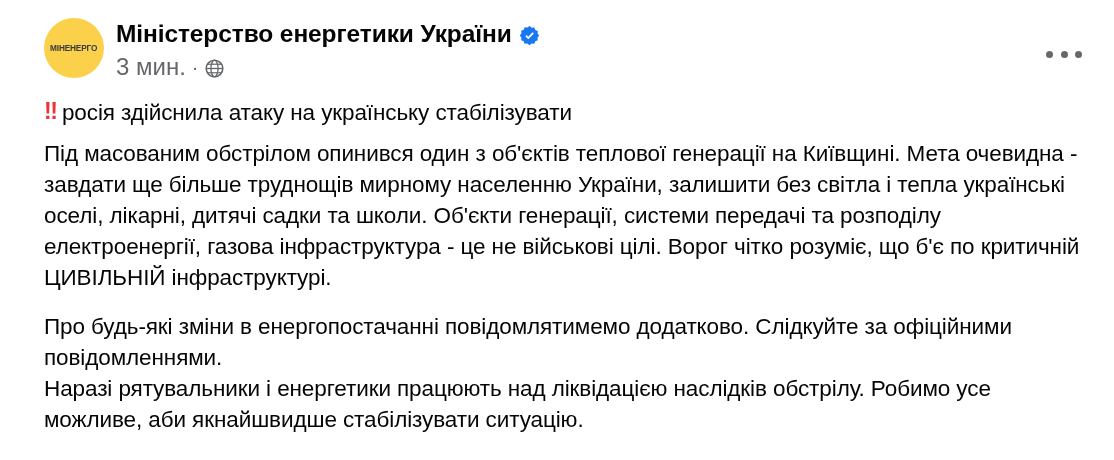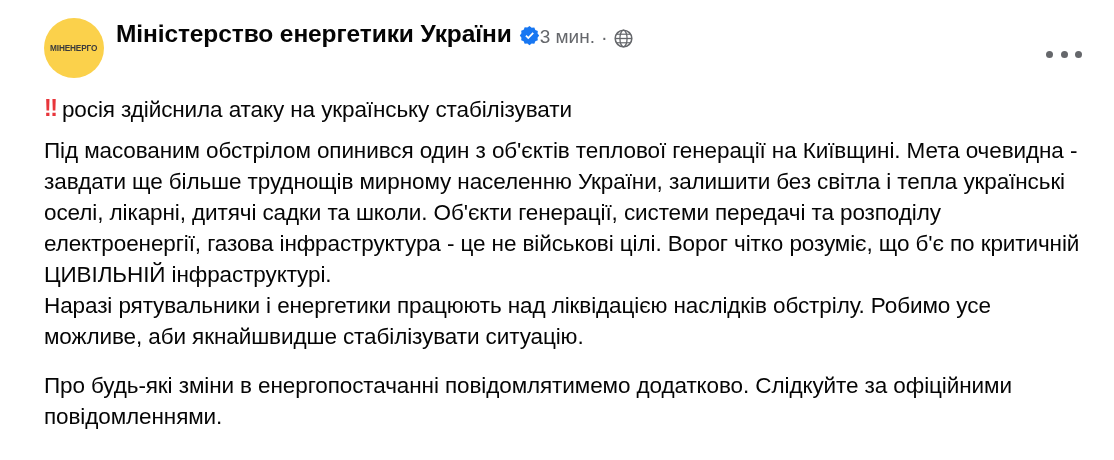--- a/index.html
+++ b/index.html
@@ -41,21 +41,21 @@
   .avatar-text {
     font-size: 9px;
     font-weight: bold;
     color: #3b3b3b;
     letter-spacing: -0.2px;
     transform: scale(0.92);
     white-space: nowrap;
   }
   .header-text {
     display: flex;
-    flex-direction: row;
+    flex-direction: column;
     justify-content: center;
     padding-top: 2px;
   }
   .name-row {
     display: flex;
     align-items: center;
     gap: 7px;
   }
   .page-name {
     font-size: 24.5px;
@@ -71,21 +71,21 @@
     position: relative;
     top: 1px;
   }
   .meta-row {
     display: flex;
     align-items: center;
     gap: 6px;
     margin-top: 6px;
   }
   .timestamp {
-    font-size: 19px;
+    font-size: 24px;
     color: #65676b;
     line-height: 1.1;
   }
   .meta-dot {
     font-size: 20px;
     color: #65676b;
     line-height: 1.1;
   }
   .globe {
     width: 19px;
@@ -187,17 +187,17 @@
     <span></span>
     <span></span>
   </div>
 
   <div class="post-body">
     <div class="headline">
       <span class="excl-icon">‼</span>
       <span class="headline-text">росія здійснила атаку на українську стабілізувати</span>
     </div>
     <p class="para">Під масованим обстрілом опинився один з об'єктів теплової генерації на Київщині. Мета очевидна - завдати ще більше труднощів мирному населенню України, залишити без світла і тепла українські оселі, лікарні, дитячі садки та школи. Об'єкти генерації, системи передачі та розподілу електроенергії, газова інфраструктура - це не військові цілі. Ворог чітко розуміє, що б'є по критичній ЦИВІЛЬНІЙ інфраструктурі.</p>
+    <p class="para spaced">Про будь-які зміни в енергопостачанні повідомлятимемо додатково. Слідкуйте за офіційними повідомленнями.</p>
     <p class="para">Наразі рятувальники і енергетики працюють над ліквідацією наслідків обстрілу. Робимо усе можливе, аби якнайшвидше стабілізувати ситуацію.</p>
-    <p class="para spaced">Про будь-які зміни в енергопостачанні повідомлятимемо додатково. Слідкуйте за офіційними повідомленнями.</p>
   </div>
 
 </div>
 
 </body></html>

